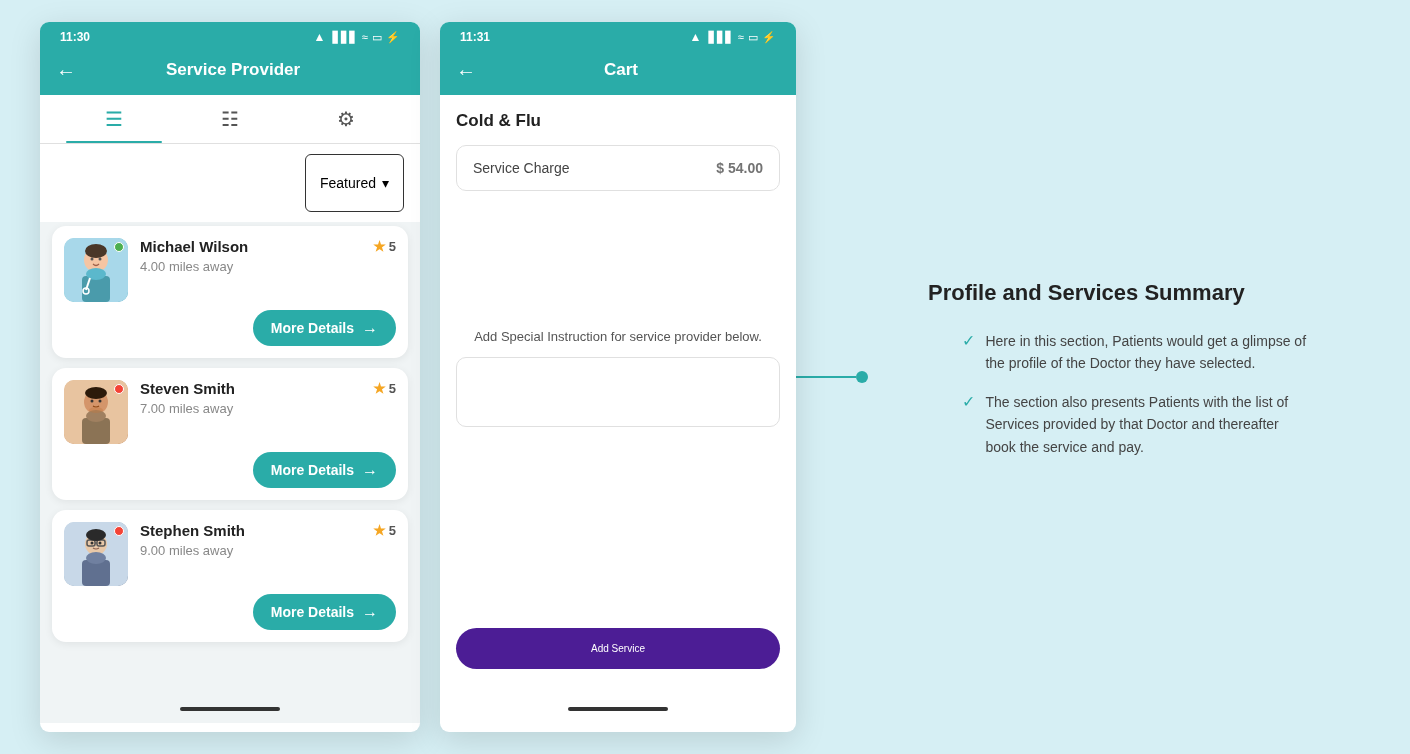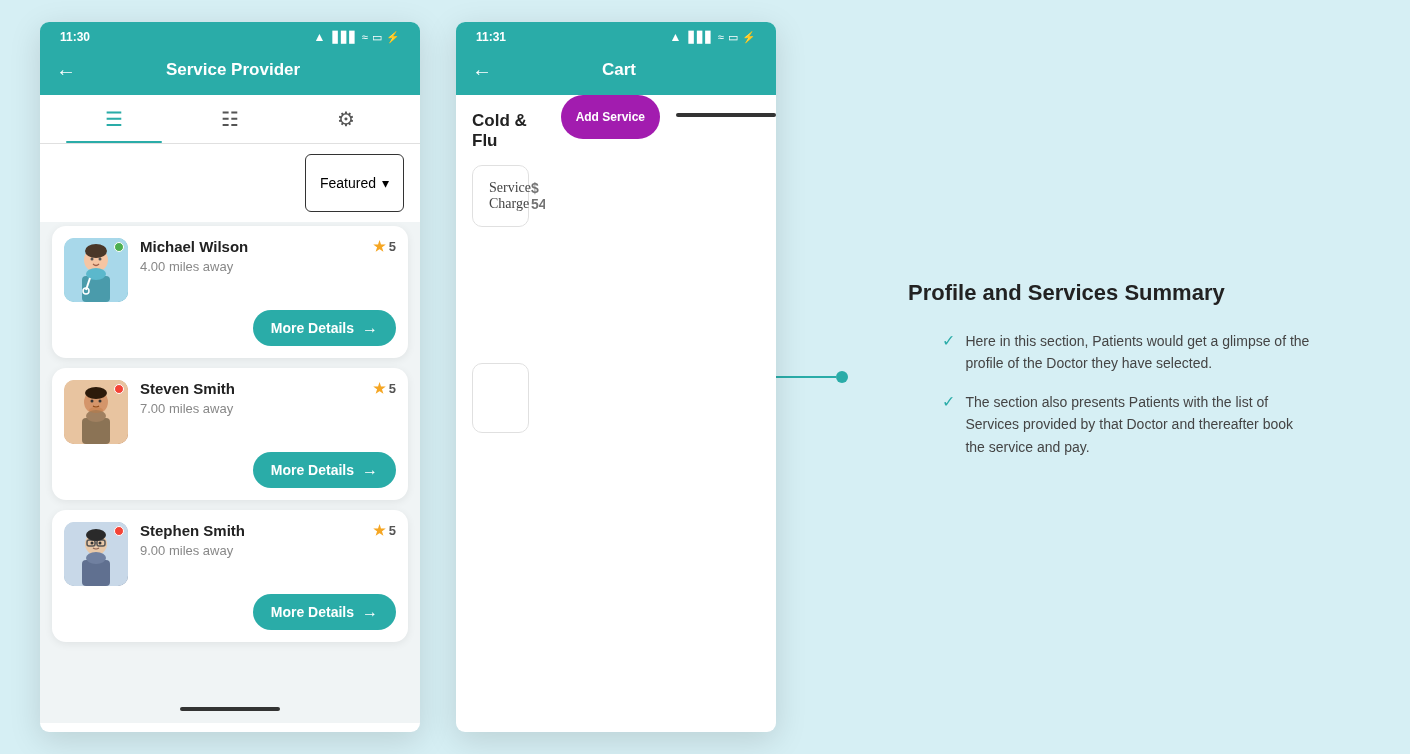--- a/index.html
+++ b/index.html
@@ -20,21 +20,21 @@
       background: #fff;
       border-radius: 9px;
       box-shadow: 0 8px 32px rgba(0,0,0,0.13);
       overflow: hidden;
       position: relative;
       flex-shrink: 0;
     }
 
     
     .phone1 { width: 380px; height: 710px; }
-    .phone2 { width: 320px; height: 710px; margin-left: 36px; }
+    .phone2 { width: 356px; height: 710px; margin-left: 20px; }
 
     .phone-header {
       background: #2aaca8;
       display: flex;
       align-items: center;
       padding: 10px 16px 14px 16px;
       gap: 10px;
     }
     .phone-header .back-arrow {
       color: #fff;
@@ -219,21 +219,20 @@
       padding: 14px 16px;
       display: flex;
       justify-content: space-between;
       align-items: center;
       margin-bottom: 16px;
     }
     .service-label {
       font-size: 14px;
       color: #444;
       font-weight: 500;
-      font-family: Liberation Serif, serif;
     }
     .service-amount {
       font-size: 14px;
       color: #737373;
       font-weight: 700;
     }
 
     .special-instruction {
       text-align: center;
       font-size: 13px;
@@ -249,27 +248,27 @@
       padding: 10px;
       font-size: 14px;
       resize: none;
       height: 70px;
       color: #333;
       outline: none;
       margin-bottom: 14px;
     }
     .add-service-btn {
       width: 100%;
-      background: #a21caf;
+      background: #4c1d95;
       color: #fff;
       border: none;
       border-radius: 28px;
       padding: 15px;
-      font-size: 12px;
-      font-weight: 700;
+      font-size: 10px;
+      font-weight: 400;
       cursor: pointer;
       text-align: center;
     }
     .cart-bottom {
       padding: 0 16px 20px 16px;
       background: #fff;
     }
 
     
     .home-indicator {
@@ -540,34 +539,35 @@
       <span style="color:#fff;font-size:11px;">▭</span>
       <span style="color:#fff;font-size:11px;">⚡</span>
     </div>
   </div>
 
   <div class="phone-header">
     <span class="back-arrow">←</span>
     <span class="title">Cart</span>
   </div>
 
-  <div class="phone-body" style="display:flex;flex-direction:row;height:calc(100% - 82px);justify-content:space-between;">
+  <div class="phone-body" style="display:flex;flex-direction:column;height:calc(100% - 82px);justify-content:space-between;">
     <div class="cart-content">
       <div class="cart-title">Cold &amp; Flu</div>
 
       
       <div class="service-card">
         <span class="service-label">Service Charge</span>
         <span class="service-amount">$ 54.00</span>
       </div>
 
       
       <div style="height: 120px;"></div>
 
       
+      <div class="special-instruction">Add Special Instruction for service provider below.</div>
       <textarea class="instruction-textarea" placeholder="" style=""></textarea>
     </div>
 
     <div class="cart-bottom">
       <button class="add-service-btn">Add Service</button>
     </div>
 
     <div class="home-indicator">
       <div class="home-bar"></div>
     </div>

